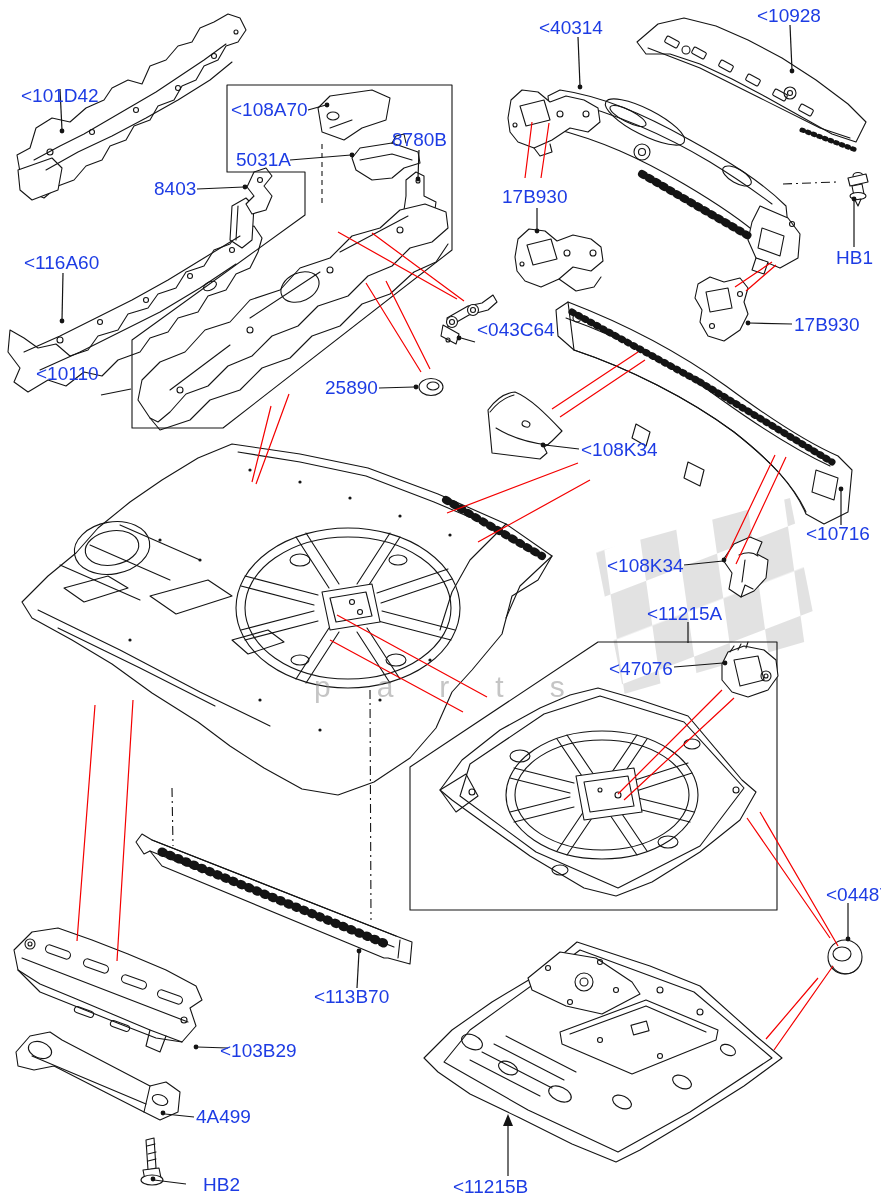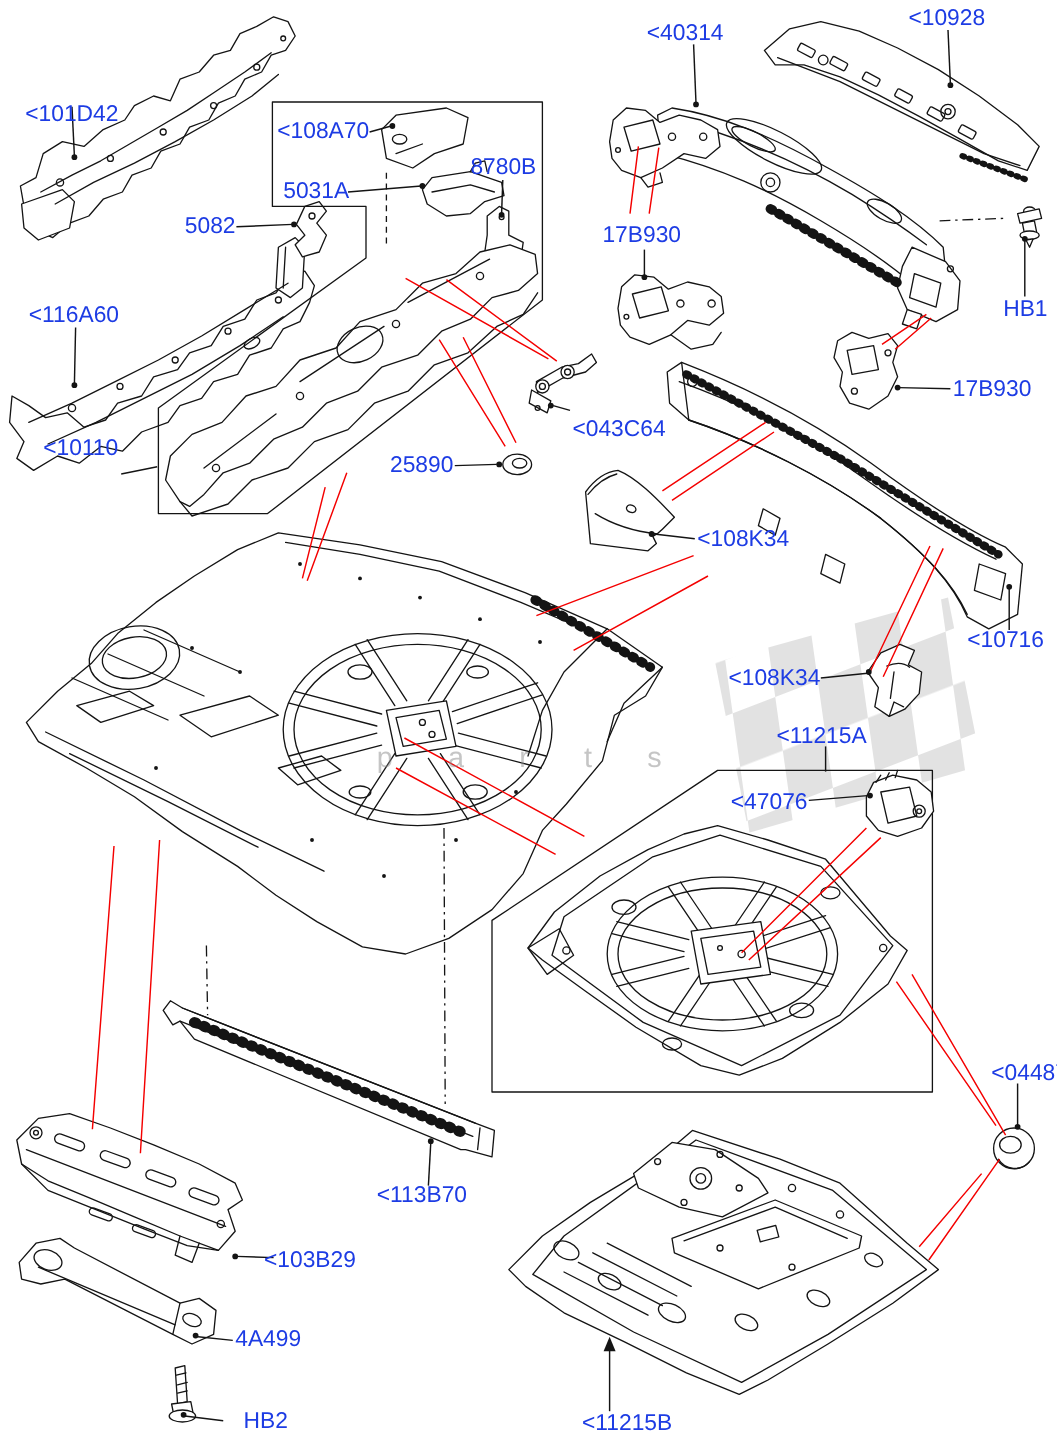--- a/index.html
+++ b/index.html
@@ -3,21 +3,21 @@
 <meta charset="utf-8">
 <style>
   html,body{margin:0;padding:0;background:#fff;}
   .stage{position:relative;width:881px;height:1200px;background:#fff;overflow:hidden;
          font-family:"Liberation Sans",sans-serif;}
   .stage svg{position:absolute;left:0;top:0;}
   .lbl{position:absolute;font-size:19px;line-height:19px;color:#1d3ce4;white-space:nowrap;
        font-family:"Liberation Sans",sans-serif;cursor:pointer;}
   .wm-brand{position:absolute;left:60px;top:506px;font-size:124px;font-weight:bold;
             letter-spacing:-4px;color:rgba(205,75,75,.40);pointer-events:none;z-index:3;}
-  .wm-sub{position:absolute;left:314px;top:618px;font-size:24px;color:rgba(140,140,140,.50);
+  .wm-sub{position:absolute;left:314px;top:670px;font-size:30px;color:rgba(140,140,140,.50);
           letter-spacing:46px;pointer-events:none;z-index:3;}
   .lbl{z-index:5;}
 </style>
 </head>
 <body>
 
 <div class="stage">
 
 <svg width="881" height="1200" viewBox="0 0 881 1200">
   <defs>
@@ -408,35 +408,35 @@
     <polygon points="508,1114 503,1126 513,1126"></polygon>
   </g>
 </svg>
 
 <div class="wm-sub">parts</div>
 
 <div class="lbl" style="left:21px;top:86px">&lt;101D42</div>
 <div class="lbl" style="left:231px;top:100px">&lt;108A70</div>
 <div class="lbl" style="left:236px;top:150px">5031A</div>
 <div class="lbl" style="left:392px;top:130px">8780B</div>
-<div class="lbl" style="left:154px;top:179px">5082</div>
+<div class="lbl" style="left:154px;top:179px">8403</div>
 <div class="lbl" style="left:24px;top:253px">&lt;116A60</div>
 <div class="lbl" style="left:539px;top:18px">&lt;40314</div>
 <div class="lbl" style="left:757px;top:6px">&lt;10928</div>
 <div class="lbl" style="left:502px;top:187px">17B930</div>
 <div class="lbl" style="left:836px;top:248px">HB1</div>
 <div class="lbl" style="left:36px;top:364px">&lt;10110</div>
 <div class="lbl" style="left:325px;top:378px">25890</div>
-<div class="lbl" style="left:477px;top:348px">&lt;043C64</div>
+<div class="lbl" style="left:477px;top:320px">&lt;043C64</div>
 <div class="lbl" style="left:794px;top:315px">17B930</div>
 <div class="lbl" style="left:581px;top:440px">&lt;108K34</div>
 <div class="lbl" style="left:806px;top:524px">&lt;10716</div>
 <div class="lbl" style="left:607px;top:556px">&lt;108K34</div>
 <div class="lbl" style="left:647px;top:604px">&lt;11215A</div>
 <div class="lbl" style="left:609px;top:659px">&lt;47076</div>
 <div class="lbl" style="left:826px;top:885px">&lt;04487</div>
 <div class="lbl" style="left:314px;top:987px">&lt;113B70</div>
 <div class="lbl" style="left:220px;top:1041px">&lt;103B29</div>
 <div class="lbl" style="left:196px;top:1107px">4A499</div>
 <div class="lbl" style="left:203px;top:1175px">HB2</div>
-<div class="lbl" style="left:485px;top:1177px">&lt;11215B</div>
+<div class="lbl" style="left:453px;top:1177px">&lt;11215B</div>
 
 </div>
 
 </body></html>

